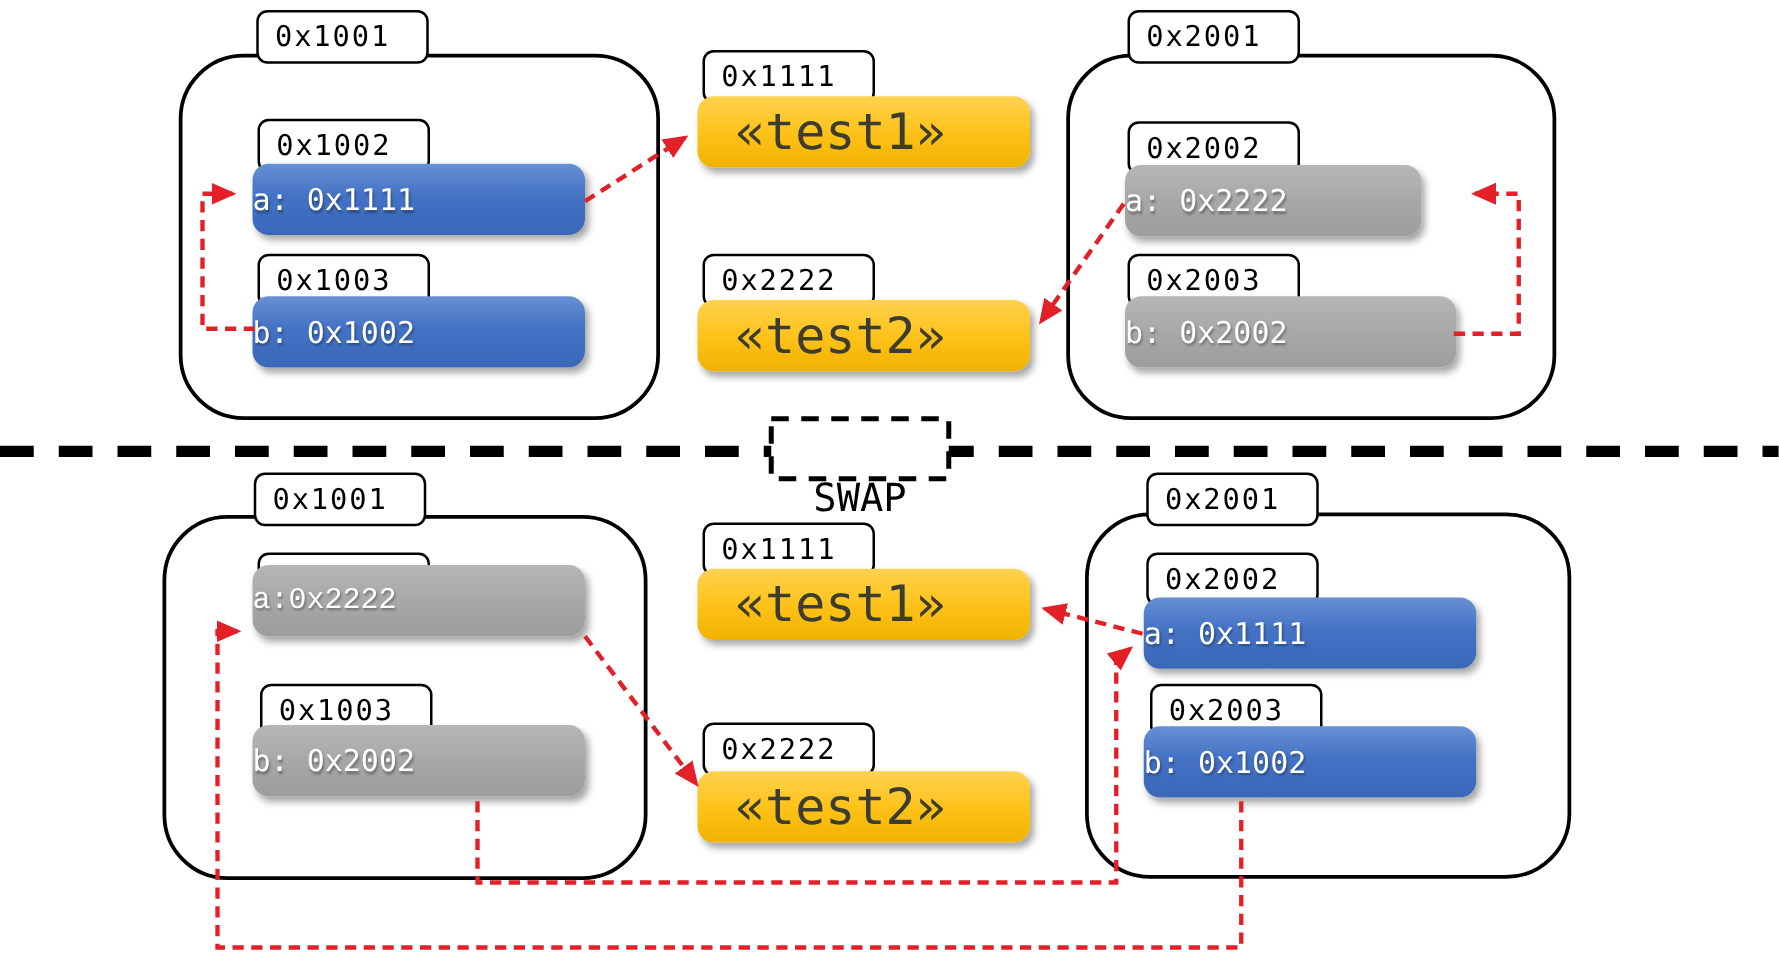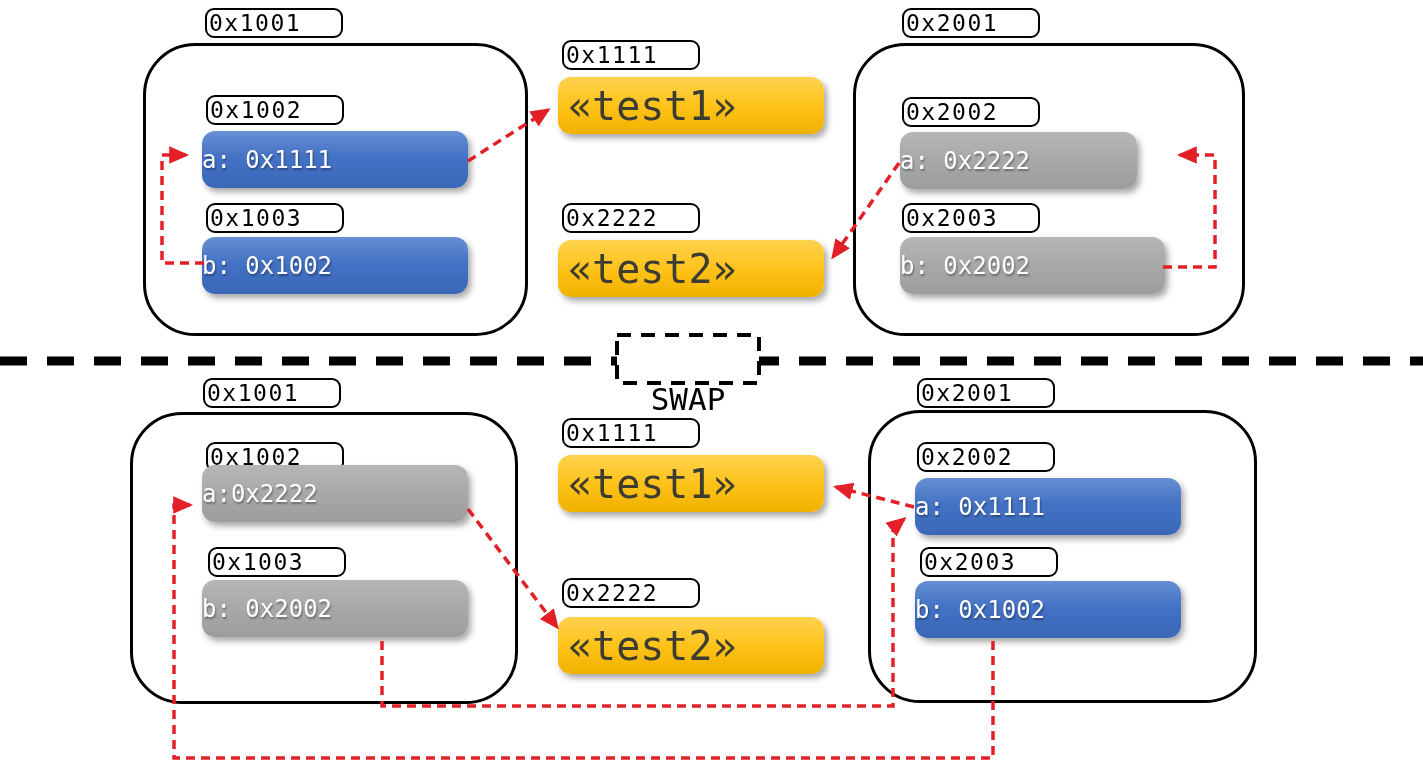--- a/index.html
+++ b/index.html
@@ -5,39 +5,39 @@
   html,body{margin:0;padding:0;background:#ffffff;}
   body{
     position:relative;width:1423px;height:767px;overflow:hidden;
     font-family:"DejaVu Sans Mono","Liberation Mono",monospace;
   }
   .frame{
     position:absolute;background:#ffffff;border:3px solid #000;
     border-radius:52px;box-sizing:border-box;
   }
   .addr{
-    position:absolute;width:138px;height:30px;box-sizing:border-box;
+    position:absolute;width:138px;height:43px;box-sizing:border-box;
     background:#ffffff;border:2.5px solid #000;border-radius:9px;
     font-size:23px;letter-spacing:1.5px;line-height:24px;
-    padding-left:2px;color:#000;display:flex;align-items:center;
+    padding-left:13px;color:#000;display:flex;align-items:center;
     z-index:2;
   }
   .val{
     position:absolute;width:266px;height:57px;box-sizing:border-box;
     border-radius:13px;display:flex;align-items:center;
     font-size:24px;color:#fff;
     box-shadow:3px 4px 6px rgba(0,0,0,0.35);
     text-shadow:1px 2px 2px rgba(0,0,0,0.35);
     z-index:2;white-space:pre;
   }
   .val.blue{background:linear-gradient(180deg,#6790d3 0%,#4472c4 45%,#3a67b8 100%);}
   .val.gray{background:linear-gradient(180deg,#b6b6b6 0%,#a8a8a8 50%,#9d9d9d 100%);}
   .val.yellow{
     background:linear-gradient(180deg,#ffd24f 0%,#fdc116 55%,#f0b200 100%);
-    color:#3d3c31;text-shadow:none;font-size:40px;padding-left:10px;
+    color:#3d3c31;text-shadow:none;font-size:40px;padding-left:30px;
   }
   #arrow-overlay{
     position:absolute;left:0;top:0;width:1423px;height:767px;
     z-index:4;pointer-events:none;
   }
   .swap-badge{
     position:absolute;left:615px;top:333px;width:146px;height:52px;
     box-sizing:border-box;display:flex;align-items:center;justify-content:center;
     font-size:31px;color:#000;z-index:6;margin-top:40px;
   }
@@ -65,21 +65,21 @@
   <div class="val gray" style="left:900px;top:132px;width:237px;">a: 0x2222</div>
   <div class="addr" style="left:902px;top:203px;">0x2003</div>
   <div class="val gray" style="left:900px;top:237px;width:265px;">b: 0x2002</div>
 </div>
 
 <div>
 
   <div class="frame" style="left:130px;top:412px;width:388px;height:292px;"></div>
   <div class="addr" style="left:203px;top:378px;">0x1001</div>
   <div class="addr" style="left:206px;top:442px;">0x1002</div>
-  <div class="val gray" style="left:202px;top:465px;">a:0x2222</div>
+  <div class="val gray" style="left:202px;top:452px;font-family:Liberation Mono, monospace;">a:0x2222</div>
   <div class="addr" style="left:208px;top:547px;">0x1003</div>
   <div class="val gray" style="left:202px;top:580px;">b: 0x2002</div>
 
   <div class="addr" style="left:562px;top:418px;">0x1111</div>
   <div class="val yellow" style="left:558px;top:455px;">«test1»</div>
   <div class="addr" style="left:562px;top:578px;">0x2222</div>
   <div class="val yellow" style="left:558px;top:617px;">«test2»</div>
 
   <div class="frame" style="left:868px;top:410px;width:389px;height:293px;"></div>
   <div class="addr" style="left:917px;top:378px;">0x2001</div>

